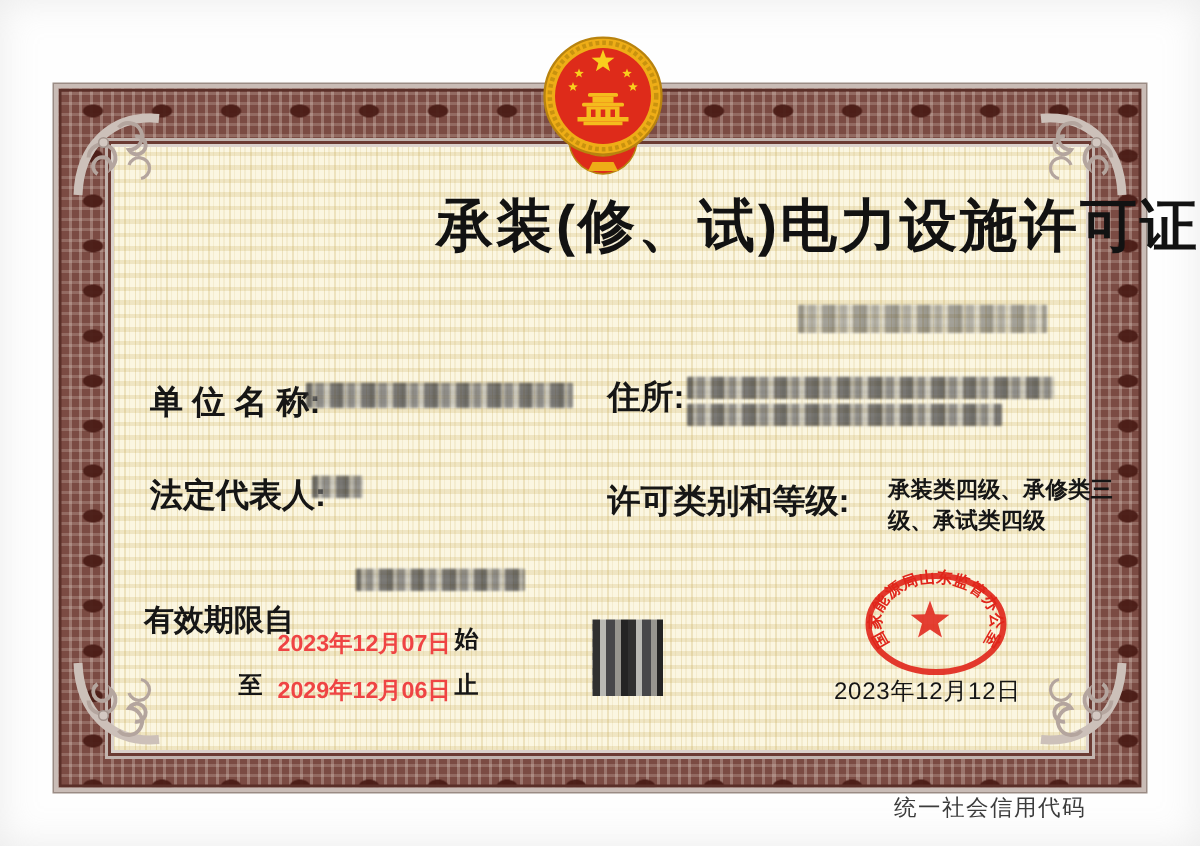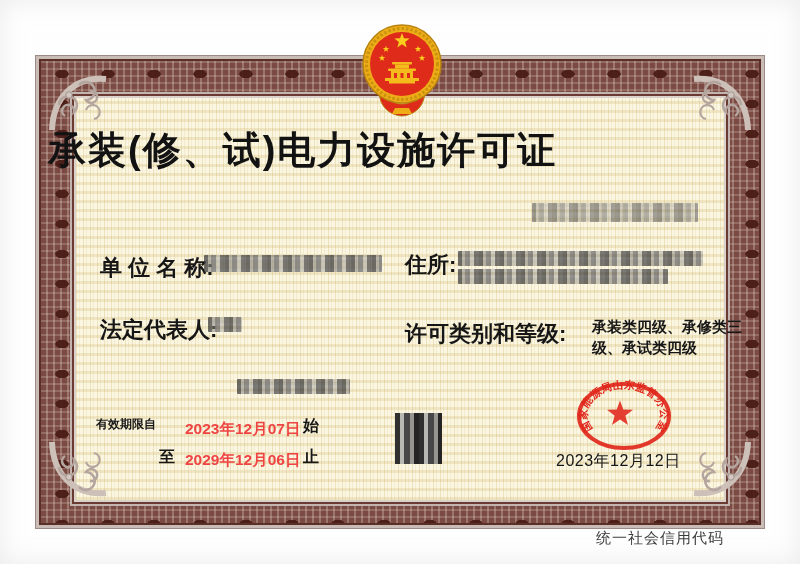--- a/index.html
+++ b/index.html
@@ -33,22 +33,22 @@
     box-shadow:0 0 0 2px #dad1cb, 0 0 0 4px #6b3b33, 0 0 0 6px #c2b4ae;
   }
   .corner{position:absolute;width:64px;height:64px;z-index:3;}
   .corner.tr{transform:scaleX(-1);}
   .corner.bl{transform:scaleY(-1);}
   .corner.br{transform:scale(-1,-1);}
 
   .emblem{position:absolute;left:360px;top:20px;z-index:4;}
 
   .title{
-    position:absolute;left:0;right:0;top:125px;text-align:left;z-index:5;
-    font-size:38px;font-weight:bold;color:#121212;letter-spacing:2px;white-space:nowrap;padding-left:48px;
+    position:absolute;left:0;right:0;top:125px;text-align:right;z-index:5;
+    font-size:38px;font-weight:bold;color:#121212;letter-spacing:2px;white-space:nowrap;
   }
 
   .lbl{position:absolute;font-weight:bold;color:#161616;font-size:22px;white-space:nowrap;z-index:5;}
   .val{position:absolute;font-weight:bold;color:#ef4444;font-size:15.5px;white-space:nowrap;z-index:5;}
 
   .class-value{
     position:absolute;left:548px;top:316px;width:168px;z-index:5;
     font-size:15px;font-weight:bold;color:#161616;line-height:21px;margin-left:44px;
   }
 
@@ -150,21 +150,21 @@
   <div class="mosaic" style="left:458px;top:269px;width:210px;height:15px"></div>
 
   <div class="lbl" style="left:100px;top:315px">法定代表人:</div>
   <div class="mosaic" style="left:208px;top:317px;width:34px;height:15px"></div>
 
   <div class="lbl" style="left:405px;top:319px">许可类别和等级:</div>
   <div class="class-value">承装类四级、承修类三级、承试类四级</div>
 
   <div class="mosaic" style="left:237px;top:379px;width:113px;height:15px"></div>
 
-  <div class="lbl" style="left:96px;top:416px;font-size:12px">有效期限自</div>
+  <div class="lbl" style="left:96px;top:400px;font-size:20px">有效期限自</div>
   <div class="val" style="left:185px;top:419px">2023年12月07日</div>
   <div class="lbl" style="left:303px;top:416px;font-size:16px">始</div>
 
   <div class="lbl" style="left:159px;top:447px;font-size:16px">至</div>
   <div class="val" style="left:185px;top:450px">2029年12月06日</div>
   <div class="lbl" style="left:303px;top:447px;font-size:16px">止</div>
 
   <div class="qr-mosaic" style="left:395px;top:413px;width:47px;height:51px"></div>
 
   <div class="seal-date">2023年12月12日</div>

